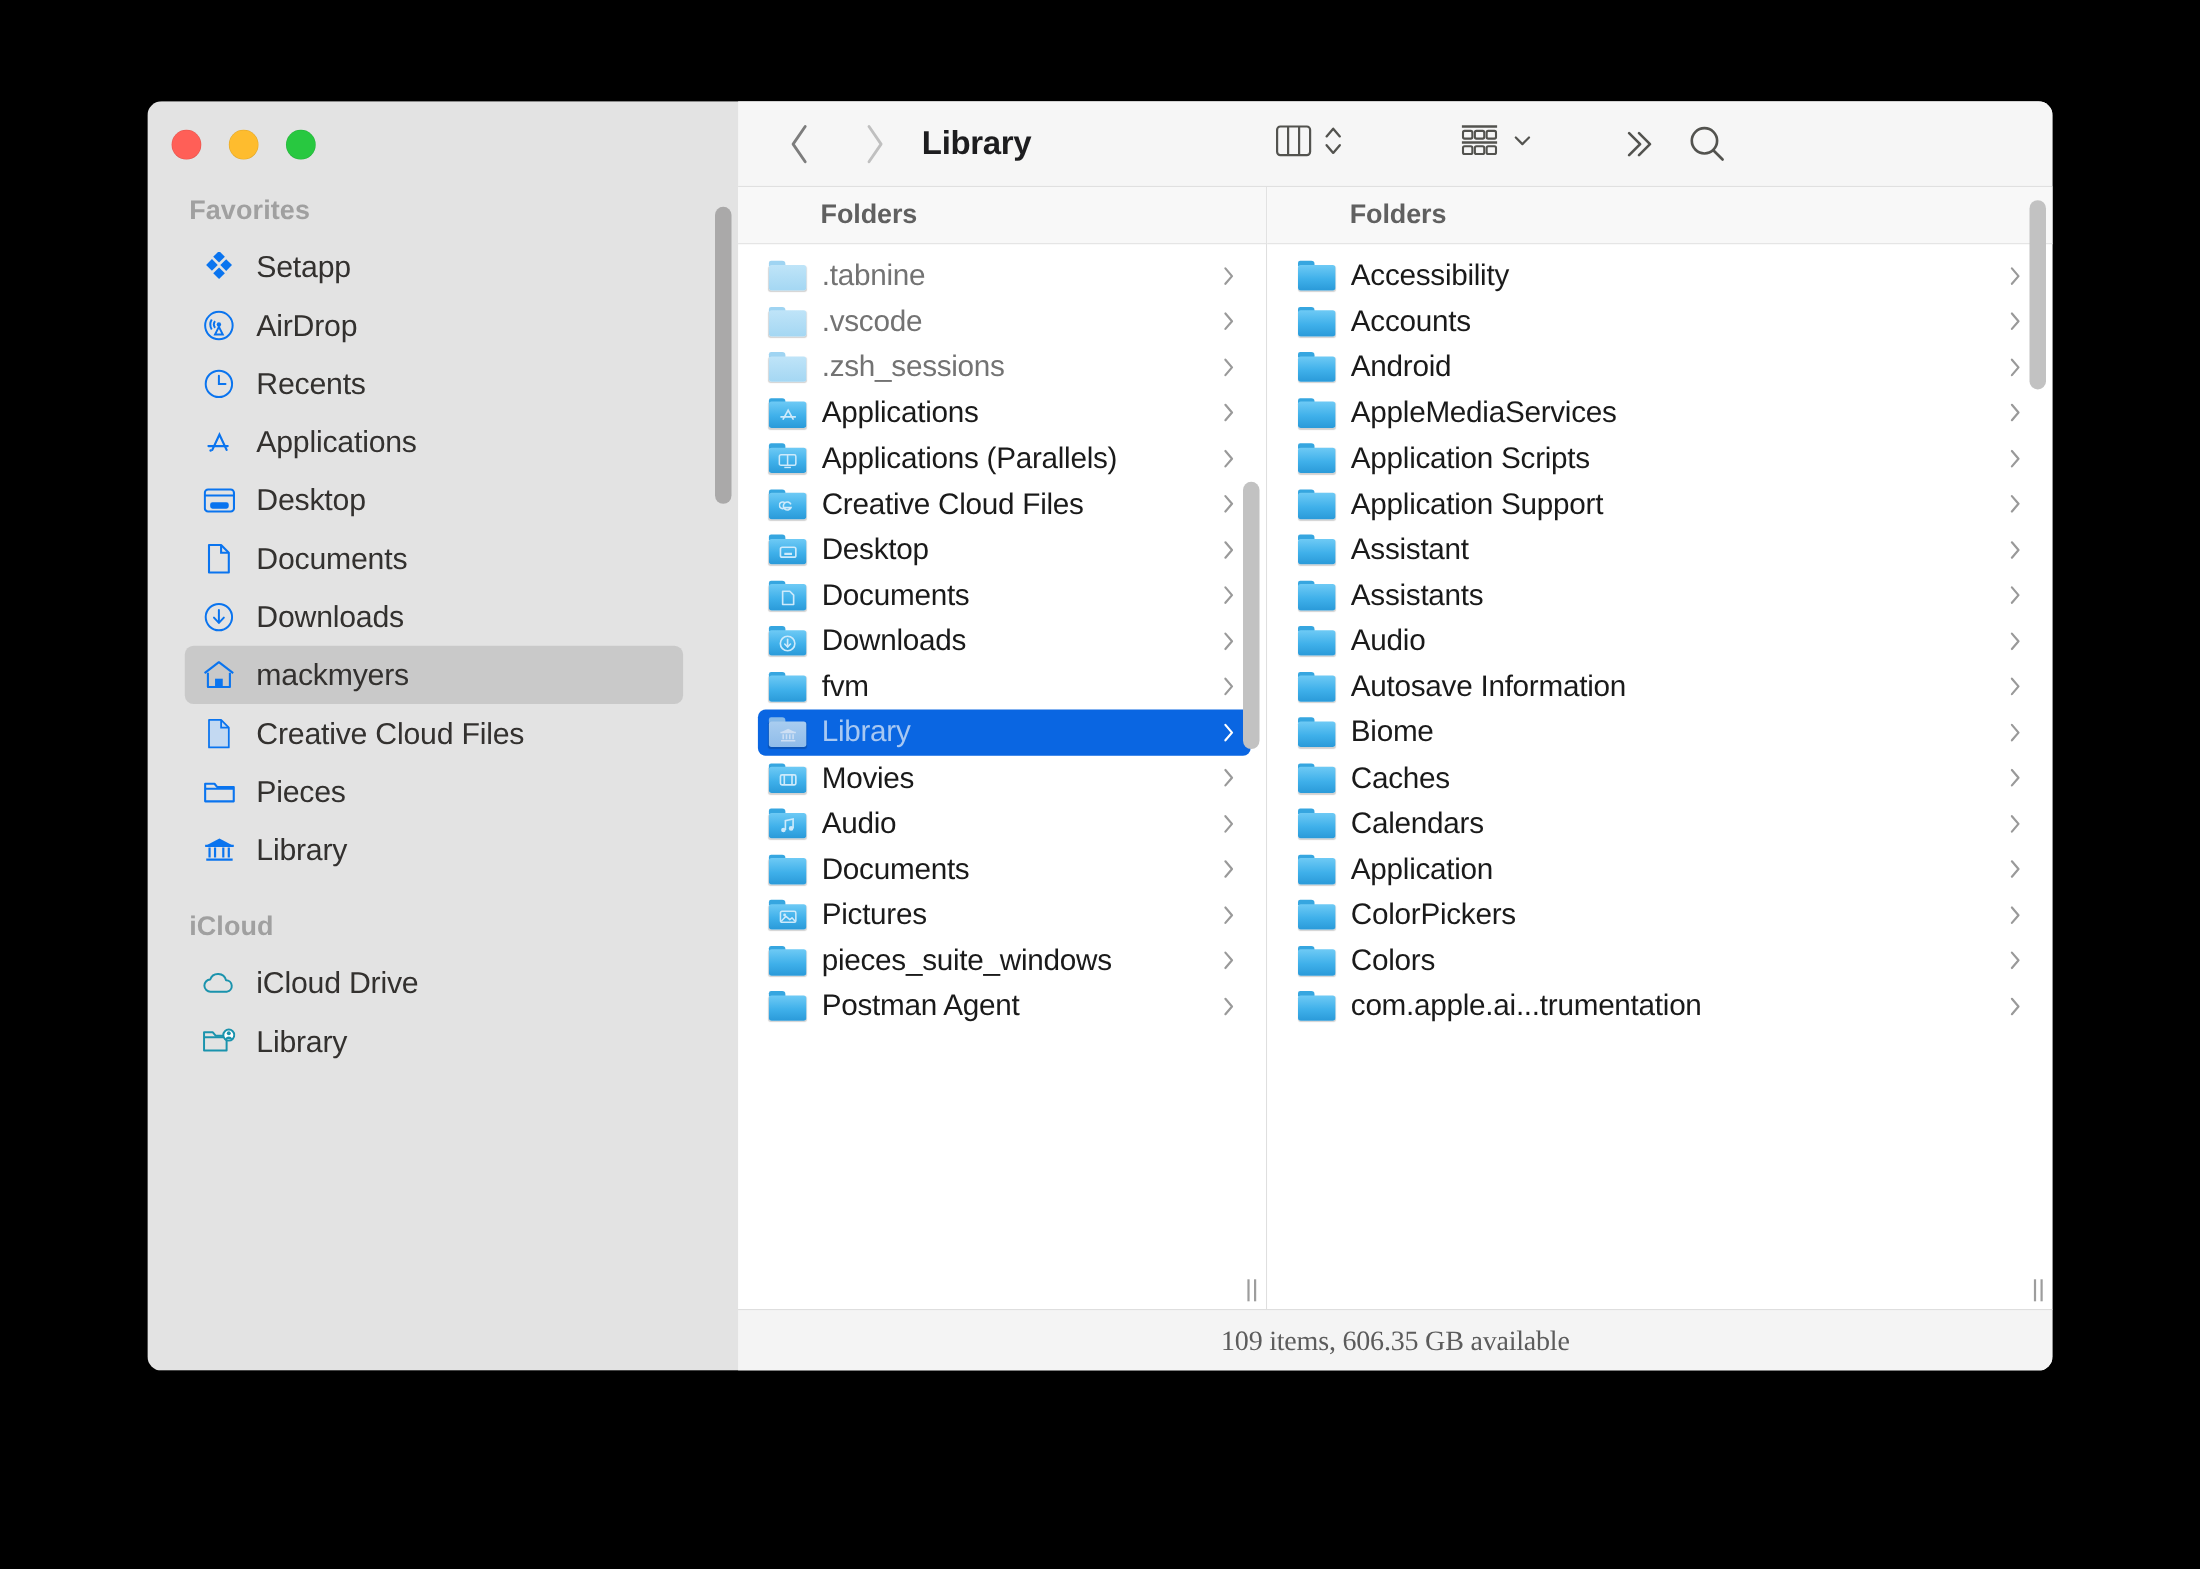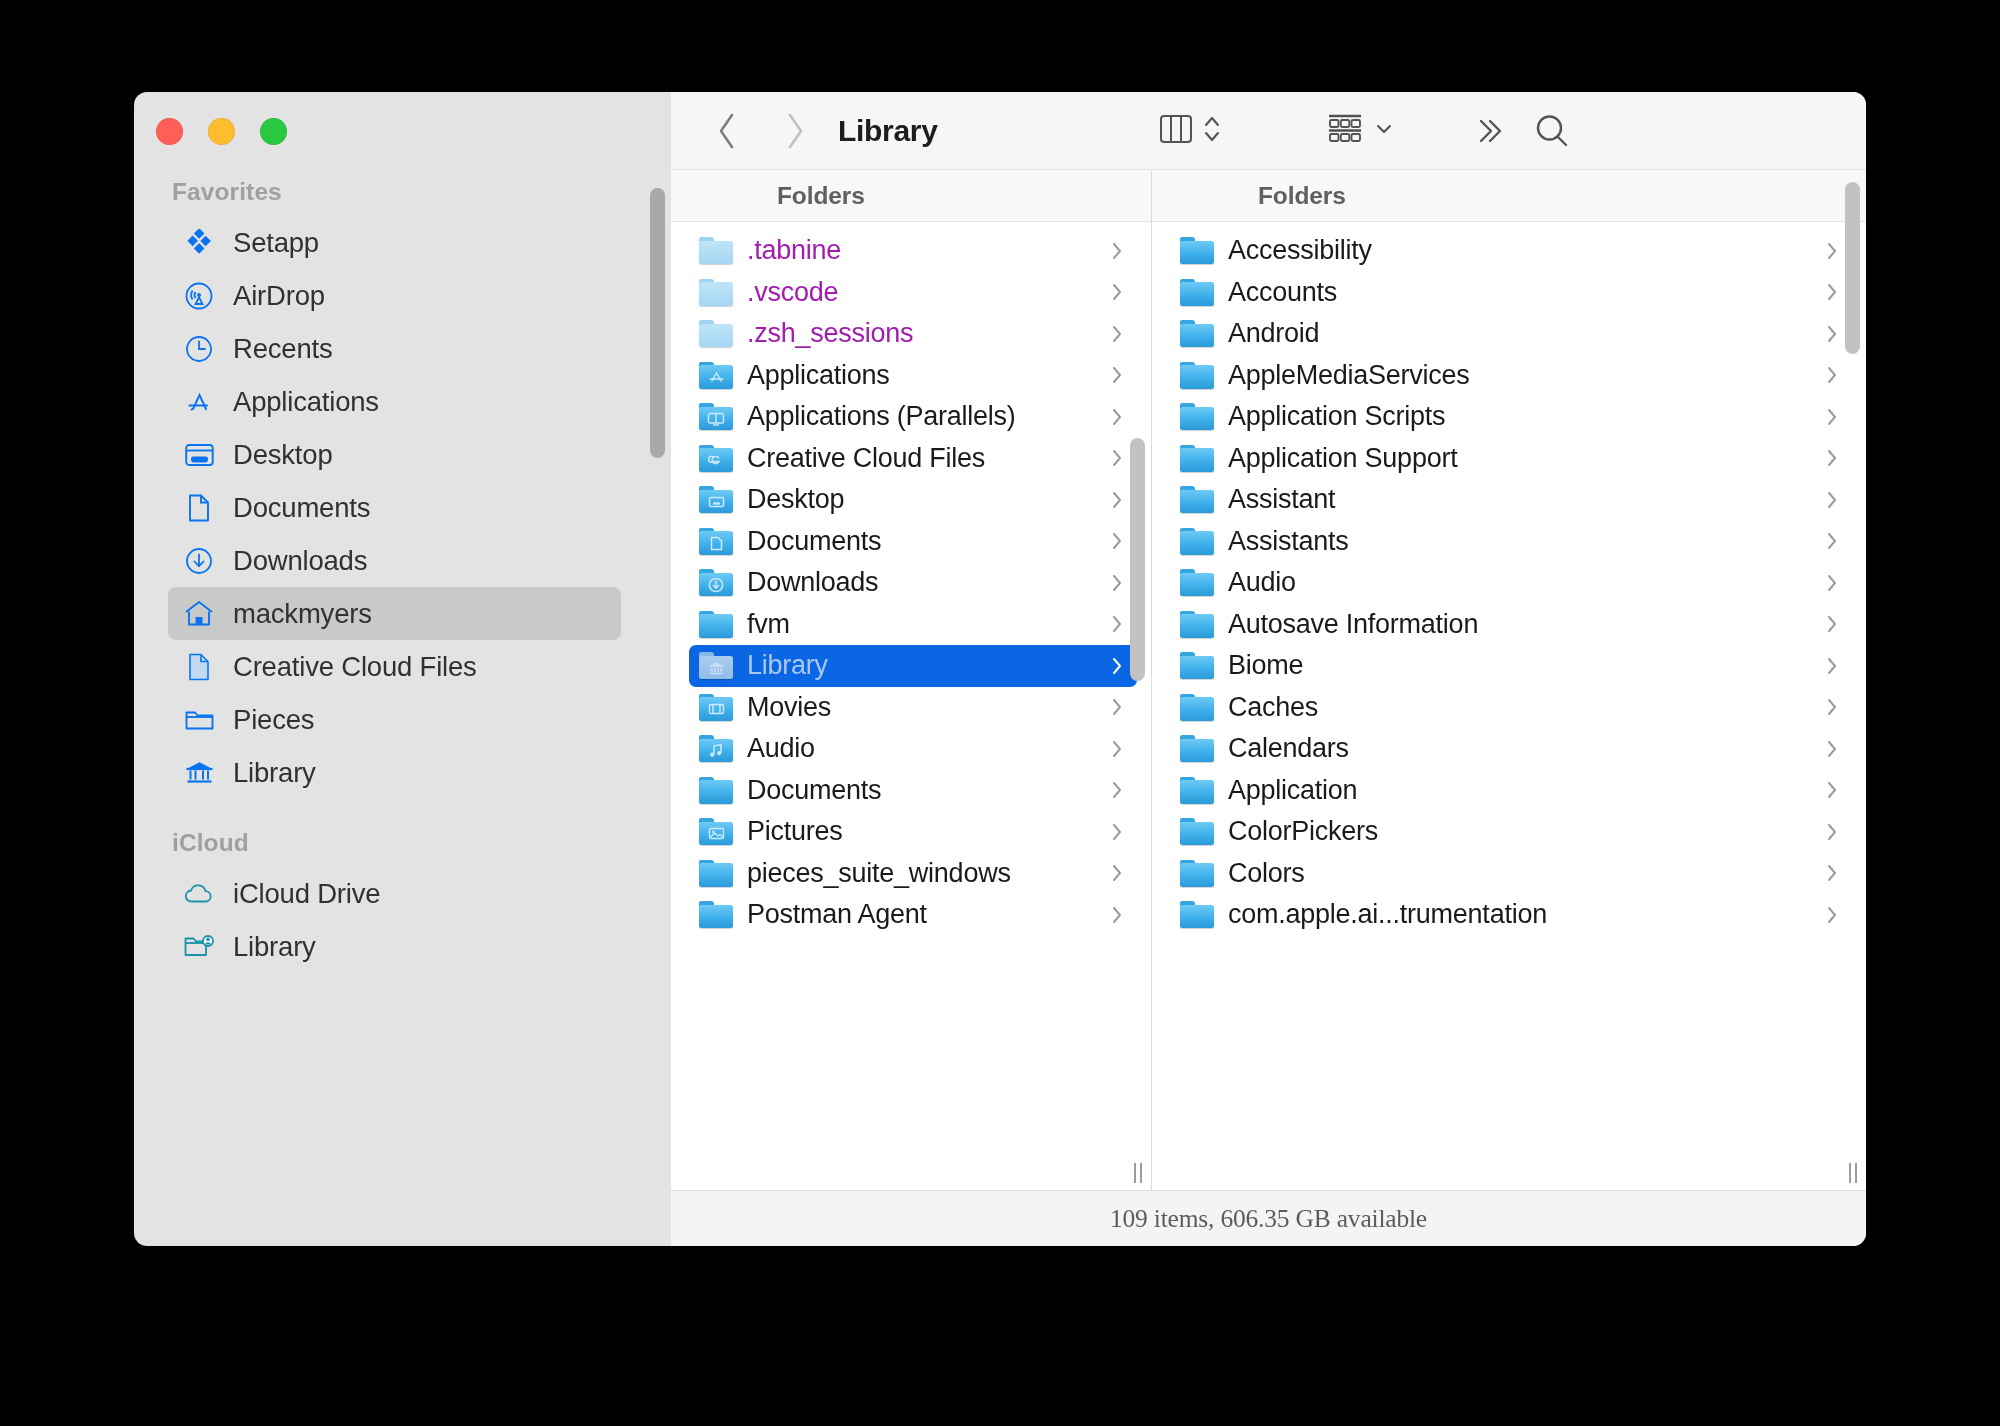--- a/index.html
+++ b/index.html
@@ -141,21 +141,21 @@
   #col1 { flex: 0 0 481px; }
   #col2 { flex: 1 1 auto; border-right: none; }
 
   .col-header {
     height: 52px;
     flex: 0 0 52px;
     background: #f8f8f8;
     border-bottom: 1px solid #e3e3e3;
     display: flex;
     align-items: center;
-    padding-left: 106px;
+    padding-left: 75px;
   }
   .col-header-label {
     font-size: 24.5px;
     font-weight: bold;
     color: #606060;
     letter-spacing: -0.1px;
   }
   .col-list {
     flex: 1 1 auto;
     overflow: hidden;
@@ -172,21 +172,21 @@
   }
   .row.selected { background: #0a66e2; }
   .row-name {
     font-size: 27px;
     color: #1a1a1a;
     letter-spacing: -0.25px;
     white-space: nowrap;
     overflow: hidden;
     flex: 1 1 auto;
   }
-  .row.dim .row-name { color: #a21caf; }
+  .row.dim .row-name { color: #737373; }
   .row.selected .row-name { color: #a8c8f2; }
   .row-chev {
     flex: 0 0 auto;
     color: #9a9a9a;
     display: flex; align-items: center;
   }
   .row.selected .row-chev { color: #ffffff; }
 
   
   .folder {

